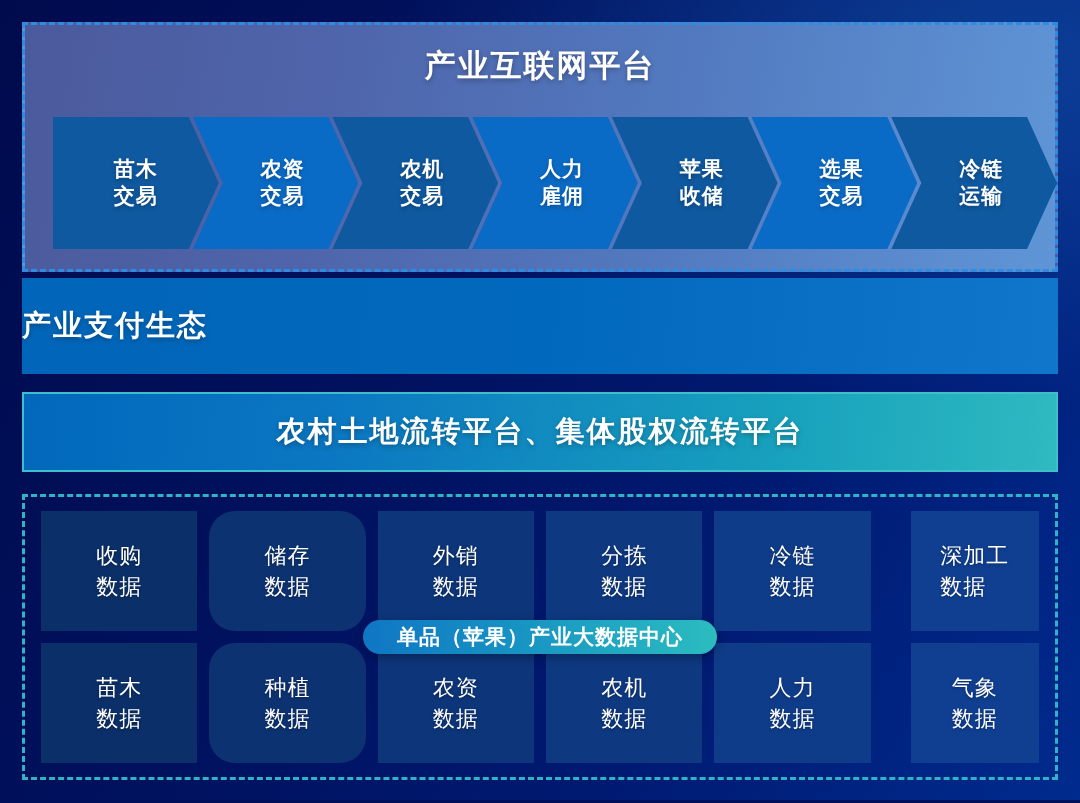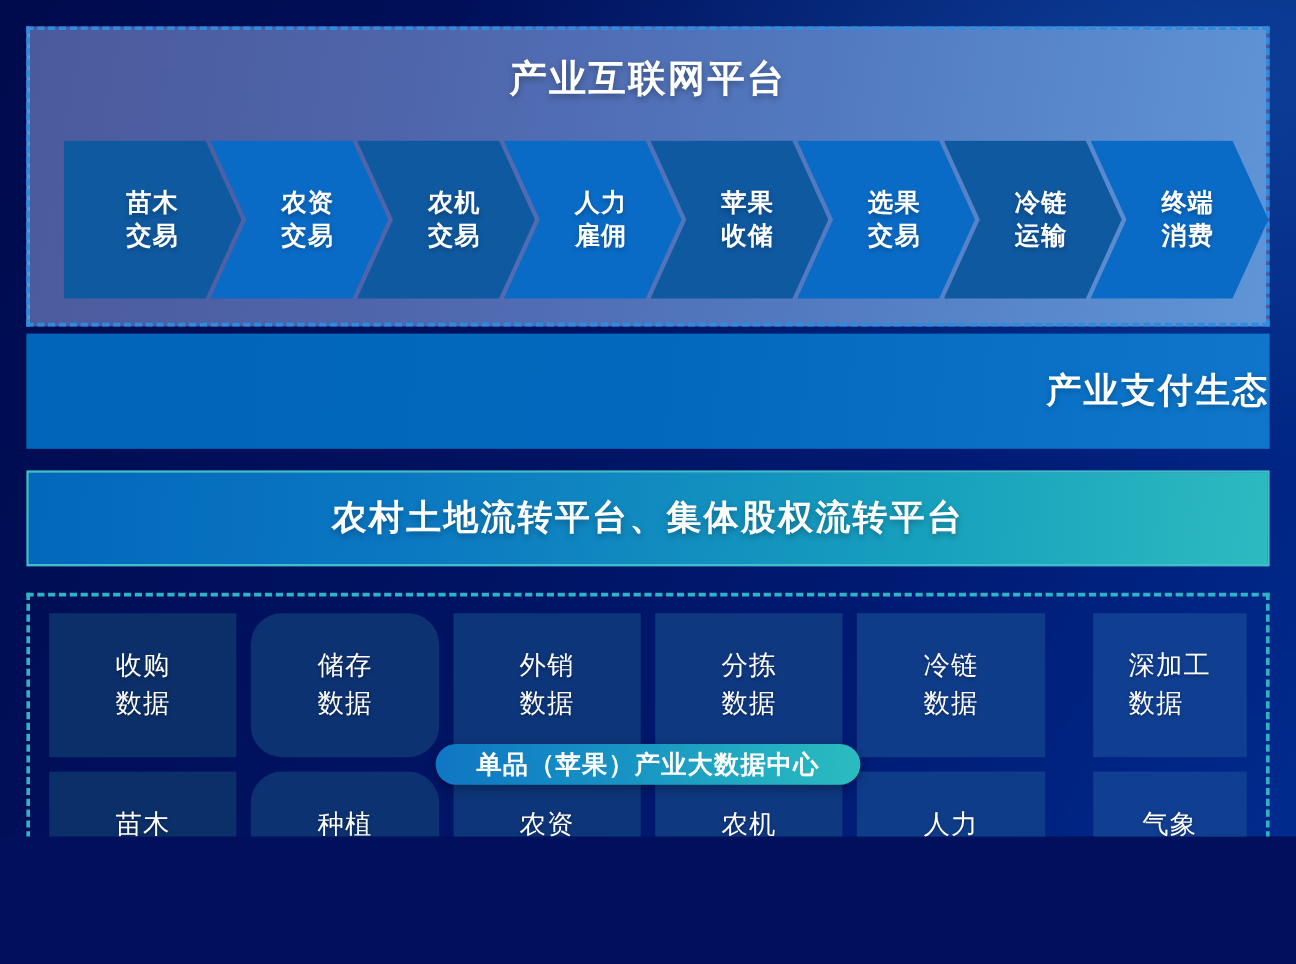--- a/index.html
+++ b/index.html
@@ -11,21 +11,21 @@
     width: 1080px;
     height: 803px;
     overflow: hidden;
     font-family: "DejaVu Sans", "Liberation Sans", sans-serif;
     background: #00105a;
   }
 
   #canvas {
     position: relative;
     width: 1080px;
-    height: 697px;
+    height: 800px;
     background:
       radial-gradient(ellipse 900px 500px at 92% 8%, rgba(22,92,180,0.55) 0%, rgba(10,40,120,0.0) 68%),
       linear-gradient(118deg, #000b4d 0%, #00115e 38%, #001a72 68%, #002b8e 100%);
     overflow: hidden;
   }
 
   
   .top-panel {
     position: absolute;
     left: 22px;
@@ -90,21 +90,21 @@
   
   .pay-band {
     position: absolute;
     left: 22px;
     top: 278px;
     width: 1036px;
     height: 96px;
     background: linear-gradient(96deg, #0165b9 0%, #0169bd 50%, #0f76cb 100%);
     display: flex;
     align-items: center;
-    justify-content: flex-end;
+    justify-content: flex-start;
   }
   .pay-band-label {
     color: #ffffff;
     font-size: 29px;
     font-weight: bold;
     letter-spacing: 2px;
     text-shadow: 0 2px 5px rgba(0,0,0,0.28);
   }
 
   
@@ -217,24 +217,20 @@
 收储</span>
         </div>
       <div class="chev light">
           <span class="chev-label">选果
 交易</span>
         </div>
       <div class="chev dark">
           <span class="chev-label">冷链
 运输</span>
         </div>
-      <div class="chev light">
-          <span class="chev-label">终端
-消费</span>
-        </div>
     </div>
   </div>
 
   <div class="pay-band">
     <span class="pay-band-label">产业支付生态</span>
   </div>
 
   <div class="land-band">
     <span class="land-band-label">农村土地流转平台、集体股权流转平台</span>
   </div>

